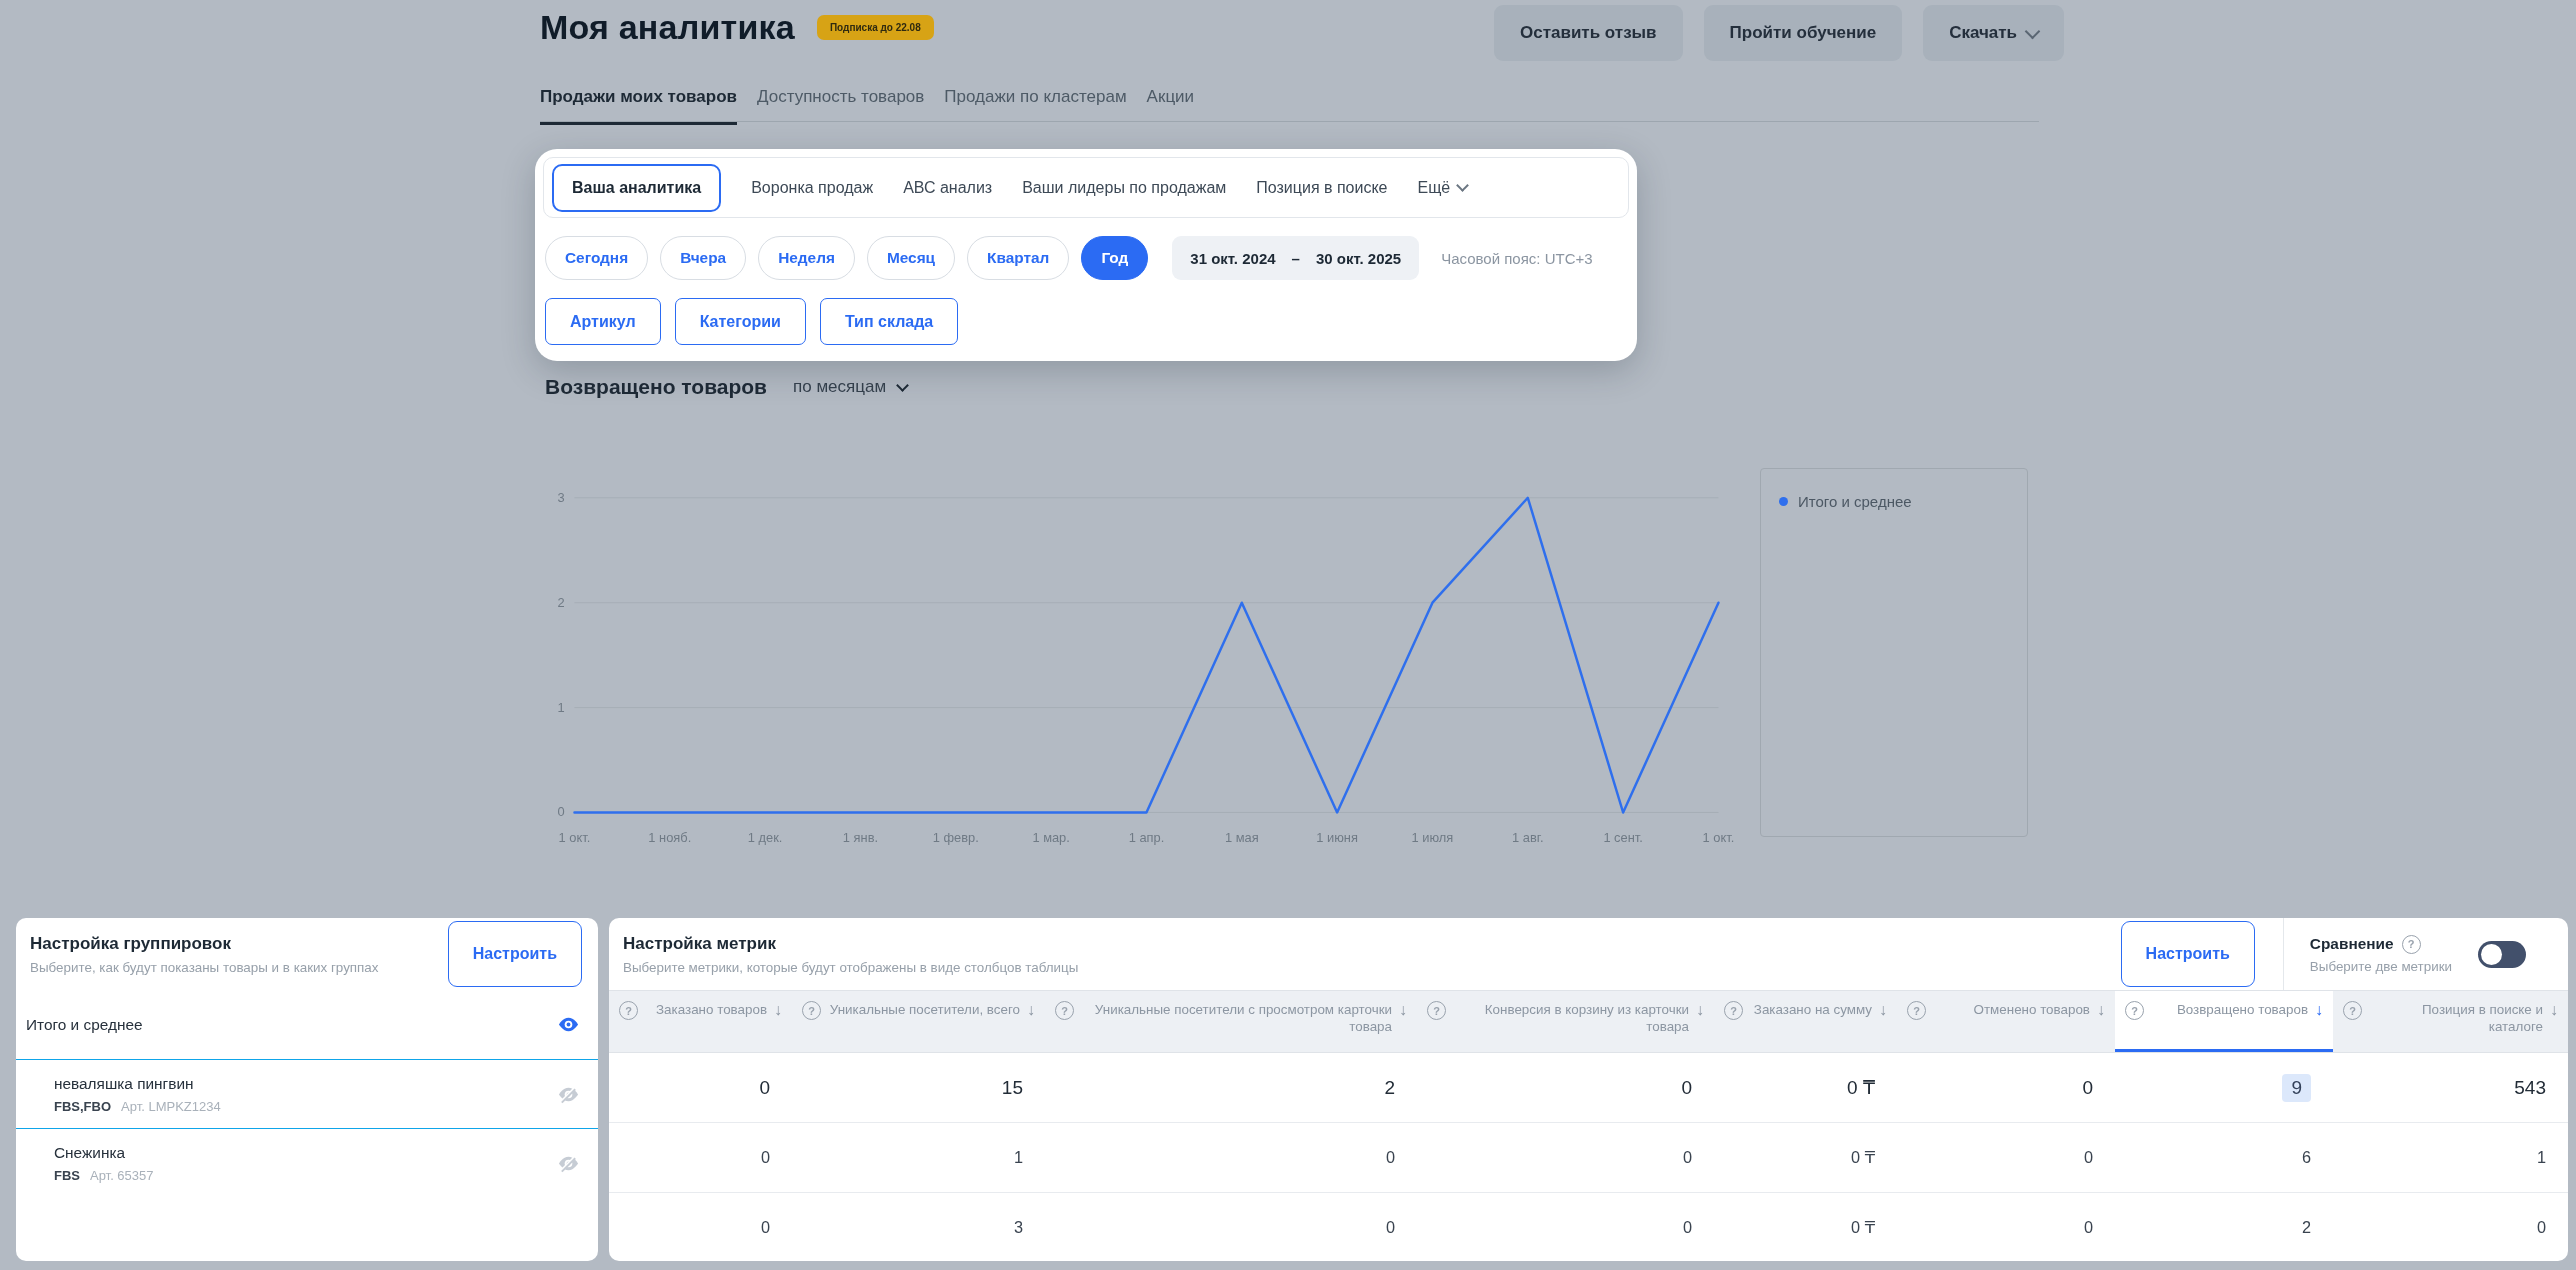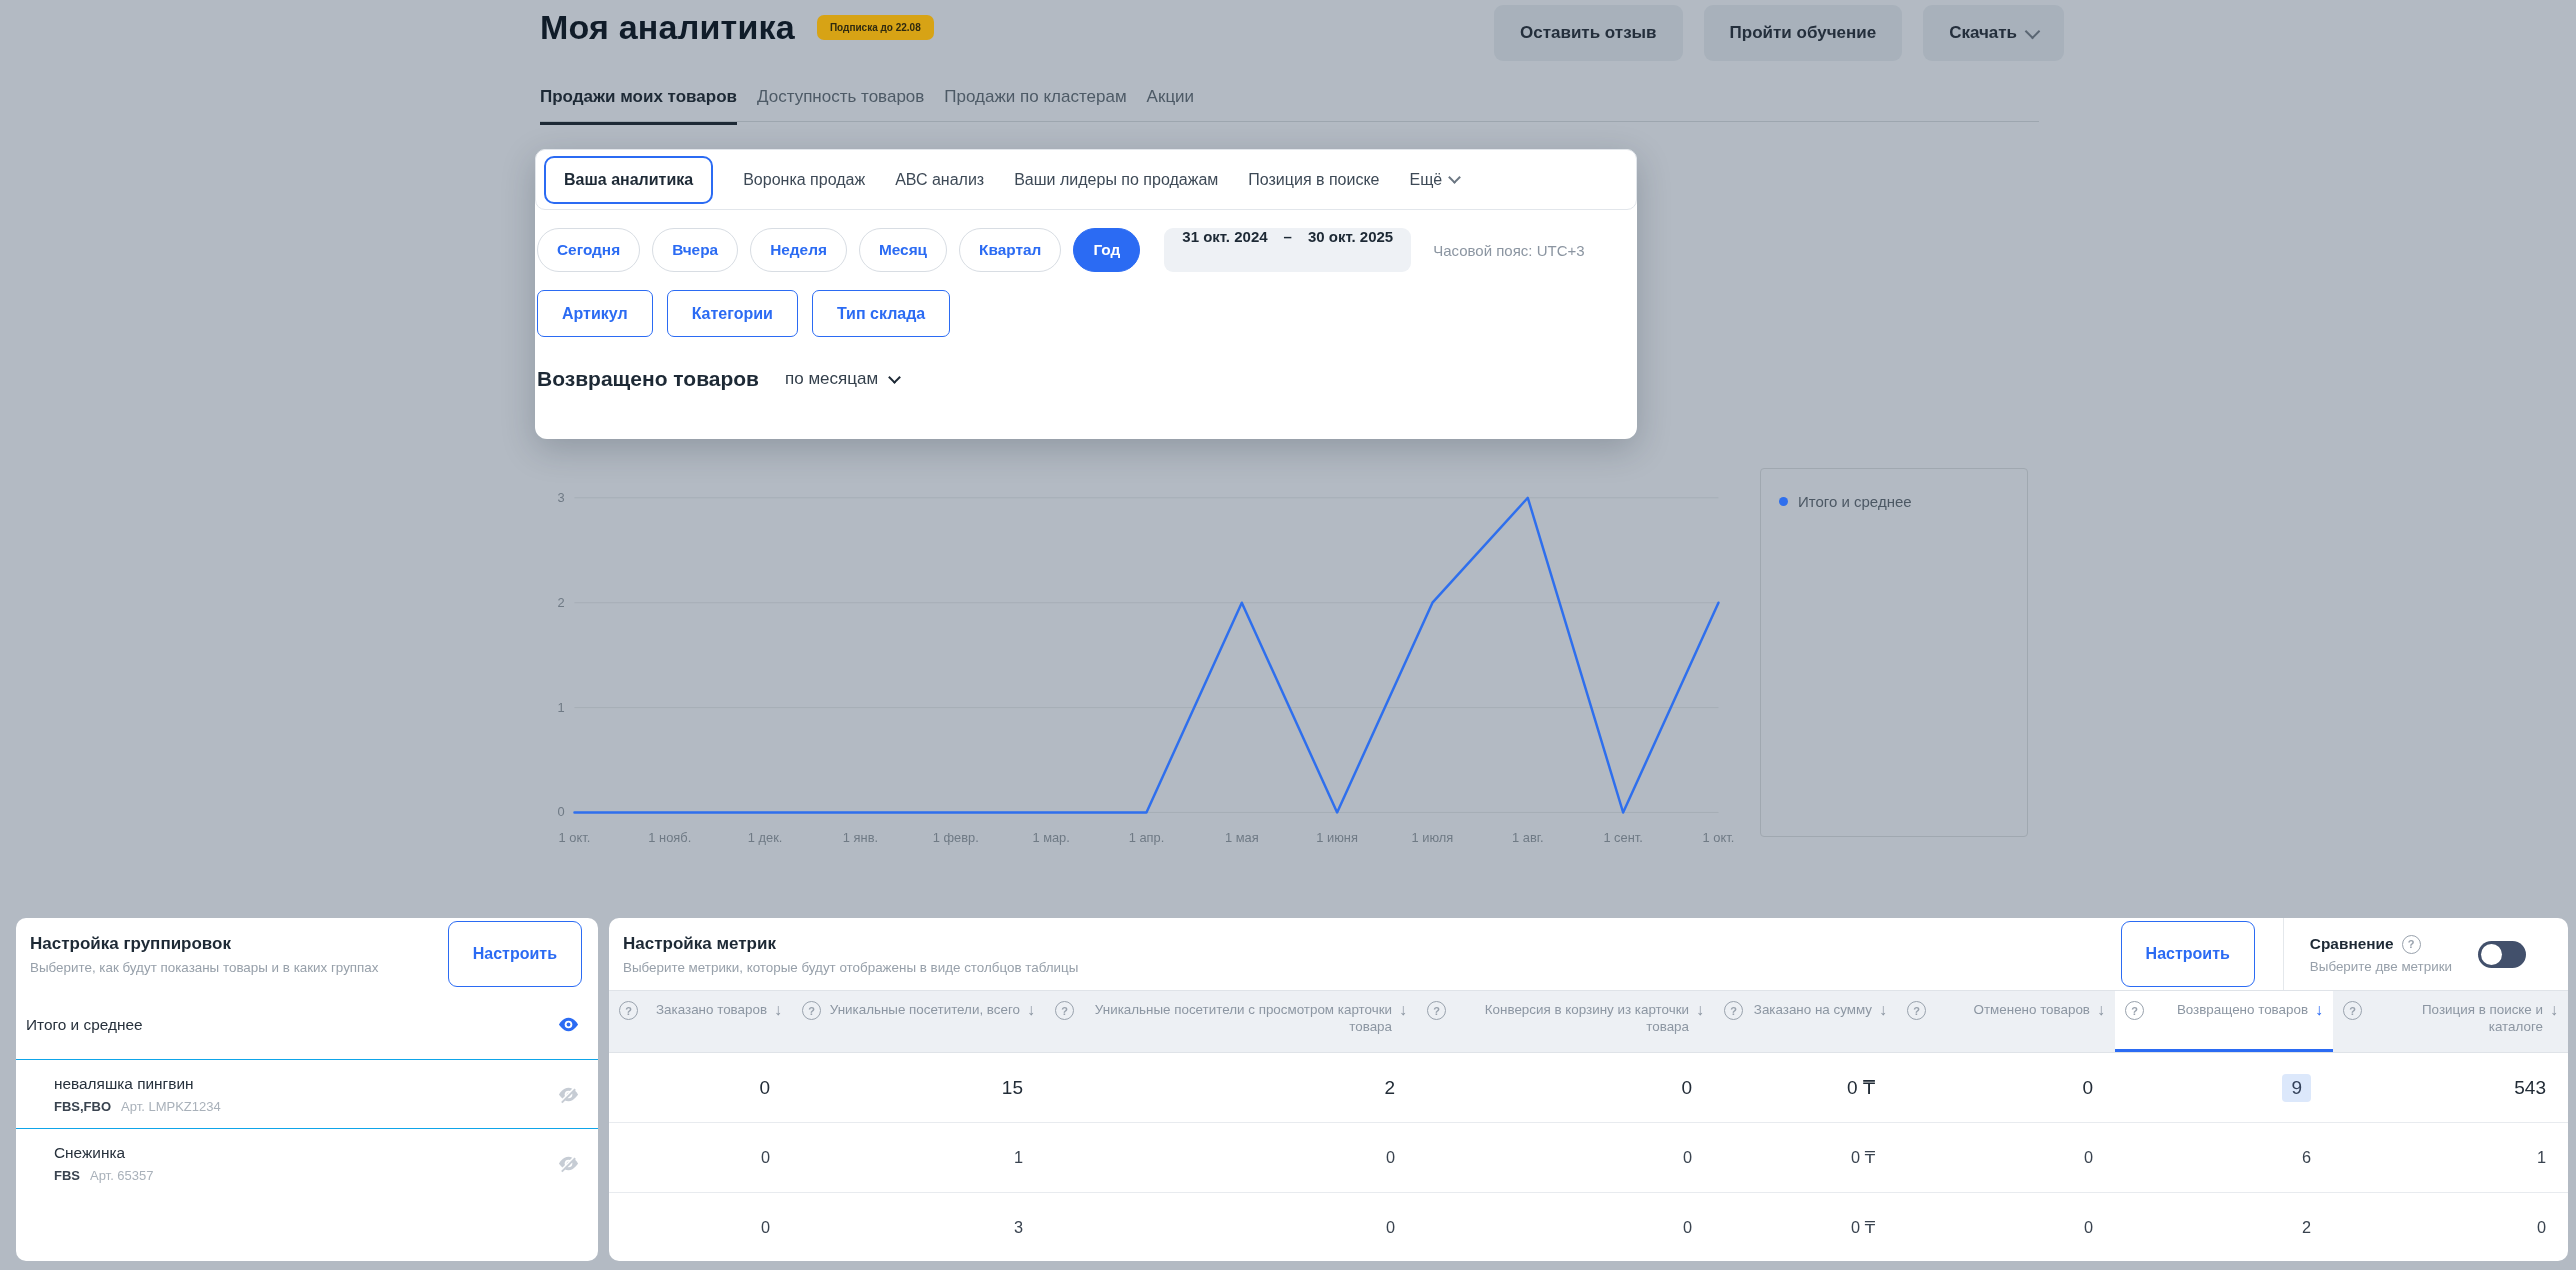--- a/index.html
+++ b/index.html
@@ -17,32 +17,32 @@
     transform:rotate(45deg);margin-bottom:4px;}
   .chev-gray{color:#5a6673;}
 
   
   .tabs{position:absolute;left:540px;top:87px;display:flex;gap:20px;}
   .tab{font-size:17px;color:#4d5a66;padding-bottom:15px;cursor:pointer;}
   .tab.active{color:#1d2935;font-weight:600;border-bottom:3px solid #1d2935;}
   .tabs-divider{position:absolute;left:540px;top:121px;width:1499px;height:1px;background:#9da6af;}
 
   
-  .filter-panel{position:absolute;left:535px;top:149px;width:1102px;height:290px;background:#fff;border-radius:12px;
-    box-shadow:0 10px 34px rgba(20,30,45,.22);box-sizing:border-box;}
+  .filter-panel{position:absolute;left:535px;top:149px;width:1102px;height:212px;background:#fff;border-radius:22px;
+    box-shadow:0 10px 34px rgba(20,30,45,.22);padding:8px;box-sizing:border-box;}
   .subtabs{display:flex;align-items:center;border:1px solid #e2e6eb;border-radius:10px;height:61px;padding:0 8px;gap:30px;box-sizing:border-box;}
   .subtab{font-size:16px;color:#3d4956;cursor:pointer;display:flex;align-items:center;gap:8px;}
   .subtab.active{border:2px solid #2b6bf3;border-radius:10px;padding:13px 18px;font-weight:600;color:#1d2935;}
   .chev-sm{width:7px;height:7px;border-width:2px;color:#6b7682;}
 
   .period-row{display:flex;align-items:center;margin-top:18px;margin-left:2px;}
   .pill{border:1.5px solid #d8dde3;border-radius:22px;padding:0 19px;height:42px;display:flex;align-items:center;
     color:#2b6bf3;font-size:15.4px;font-weight:700;margin-right:12px;cursor:pointer;background:#fff;}
   .pill.active{background:#2b6bf3;color:#fff;border-color:#2b6bf3;}
-  .date-range{background:#eef1f5;border-radius:9px;height:44px;display:flex;align-items:flex-start;gap:16px;
+  .date-range{background:#eef1f5;border-radius:9px;height:44px;display:flex;align-items:center;gap:16px;
     padding:0 18px;margin-left:12px;font-size:15px;font-weight:700;color:#1d2935;cursor:pointer;}
   .timezone{margin-left:22px;font-size:15px;color:#8b95a1;}
 
   .attr-row{display:flex;gap:14px;margin-top:18px;margin-left:2px;}
   .attr-btn{border:1.5px solid #2b6bf3;border-radius:7px;background:#fff;padding:0 24px;height:47px;display:flex;align-items:center;
     color:#2b6bf3;font-size:16px;font-weight:700;cursor:pointer;font-family:inherit;}
 
   .chart-title-row{display:flex;align-items:center;gap:26px;margin-top:30px;margin-left:2px;}
   .chart-title{font-size:21px;font-weight:800;color:#1d2935;}
   .chart-grouping{font-size:17px;color:#333f4b;display:flex;align-items:center;gap:12px;cursor:pointer;}

